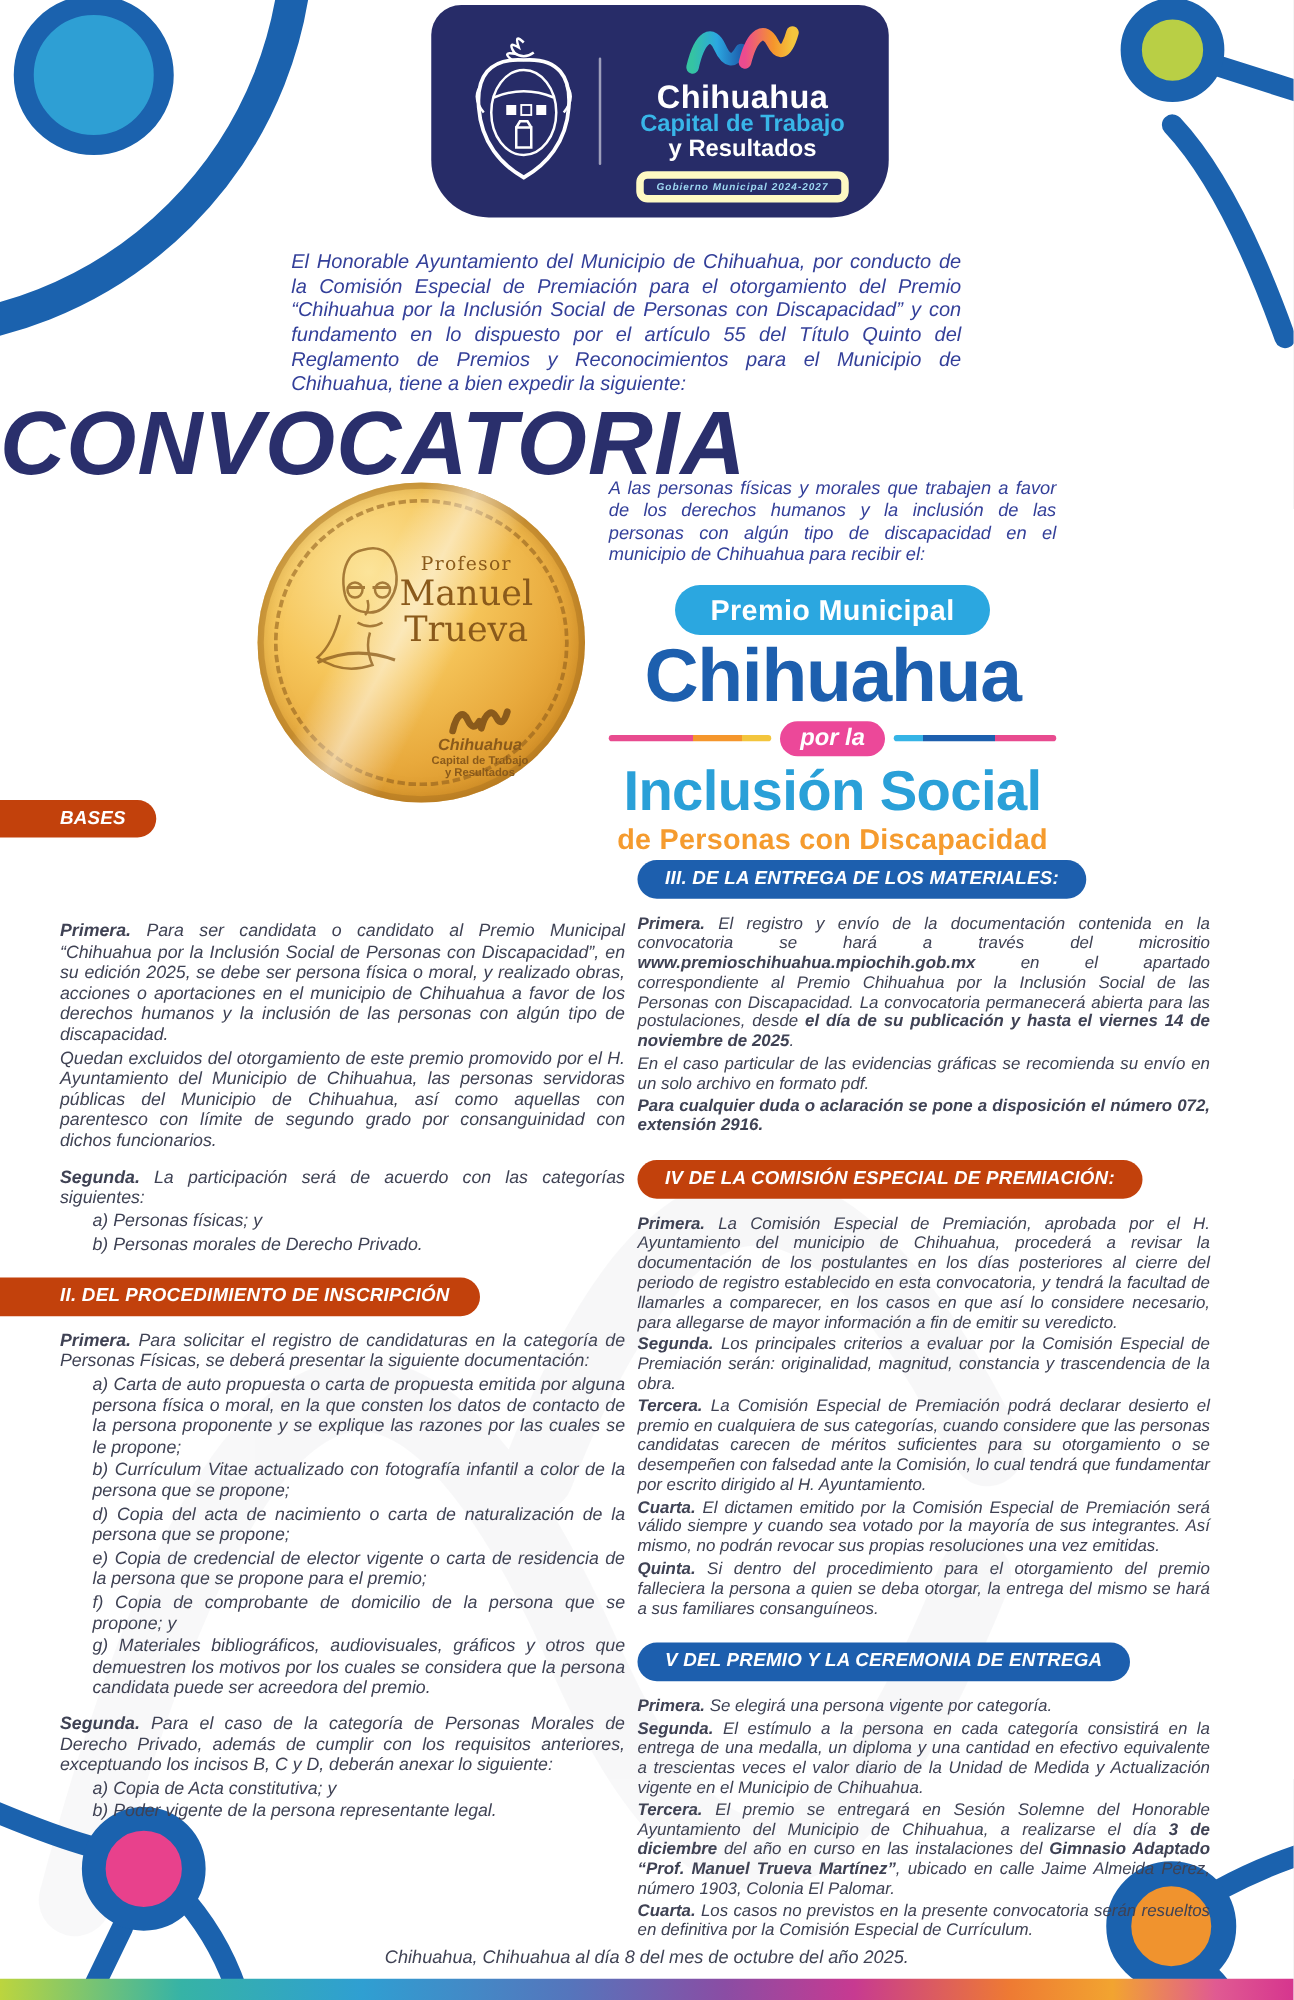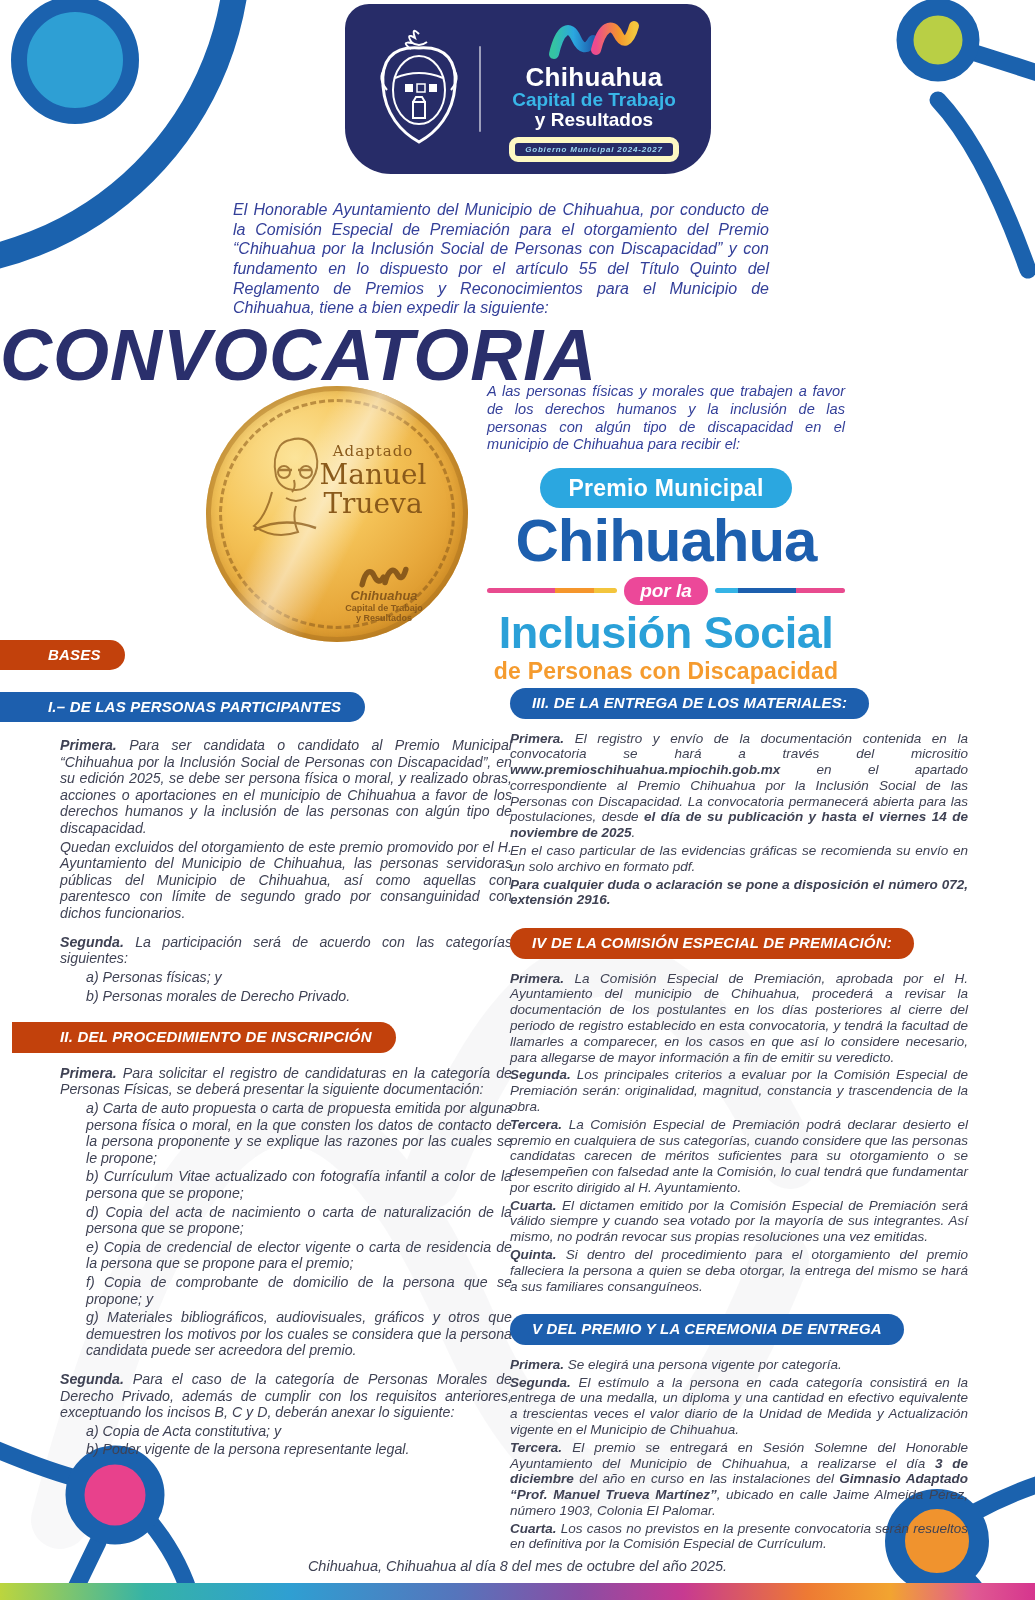--- a/index.html
+++ b/index.html
@@ -66,21 +66,21 @@
       color:#fff;font-size:15px;font-weight:800;font-style:italic;letter-spacing:.2px;}
   .pill-right{display:inline-block;border-radius:17px;padding:6px 22px 7px 22px;
       color:#fff;font-size:15px;font-weight:800;font-style:italic;letter-spacing:.2px;}
   .pink{background:#c2410c;}
   .blue{background:#1d5fae;}
   .bases-pill{position:absolute;left:0;top:640px;}
   .sec1-pill{position:absolute;left:0;top:692px;}
 
   
   .col{position:absolute;color:#3f4254;font-style:italic;}
-  .col-left{left:12px;top:737px;width:500px;font-size:14.2px;line-height:1.17;}
+  .col-left{left:0;top:737px;width:500px;font-size:14.2px;line-height:1.17;}
   .col-right{left:510px;top:688px;width:458px;font-size:13.5px;line-height:1.17;}
   .col p{margin:0 0 2px 48px;text-align:justify;}
   .col-right p{margin-left:0;}
   .col p.li{margin-left:74px;}
   .col p.sp{margin-top:12px;}
   .lead{font-weight:bold;}
   .b{font-weight:bold;}
   .col .pill-left{margin:16px 0 12px 0;}
   .col-right .pill-right{margin:0 0 12px 0;}
   .col-right .pill-gap{margin-top:18px;}
@@ -177,21 +177,21 @@
       <svg class="medal-portrait" width="110" height="150" viewBox="0 0 110 150" fill="none" stroke="#8a5a1b" stroke-width="2" opacity="0.8">
         <path d="M58,18 q20,-6 26,14 q4,14 -4,26 q-6,10 -16,10 q-16,0 -20,-14 q-4,-18 4,-30 q4,-5 10,-6 Z"></path>
         <path d="M46,48 h14 m6,0 h14" stroke-width="2.5"></path>
         <circle cx="52" cy="50" r="6"></circle>
           <circle cx="74" cy="50" r="6"></circle>
         <path d="M62,58 q2,8 -2,12 M54,76 q10,6 20,0"></path>
         <path d="M40,70 q-6,24 -18,34 q20,14 44,6 q-6,-14 -2,-26"></path>
         <path d="M22,108 q30,-14 62,-2" stroke-width="2.5"></path>
       </svg>
       <div class="medal-name">
-        <div class="l1">Adaptado</div>
+        <div class="l1">Profesor</div>
         <div class="l2">Manuel</div>
         <div class="l3">Trueva</div>
       </div>
       <div class="medal-logo">
         <svg width="56" height="24" viewBox="0 0 96 44" style="margin:0 auto" fill="none" stroke="#8a5a1b" stroke-linecap="round" stroke-width="10">
           <path d="M8,38 C14,12 24,8 30,22 C35,33 41,35 47,24"></path>
           <path d="M50,34 C56,10 66,6 72,18 C77,28 83,28 88,10"></path>
         </svg>
         <div class="m1">Chihuahua</div>
         <div class="m2">Capital de Trabajo</div>
@@ -206,21 +206,20 @@
       <div class="porla-row">
         <div class="porla-line left"></div>
         <div class="porla-pill">por la</div>
         <div class="porla-line right"></div>
       </div>
       <div class="incl">Inclusión Social</div>
       <div class="incl2">de Personas con Discapacidad</div>
     </div>
 
     <div class="pill-left pink bases-pill">BASES</div>
-    <div class="pill-left blue sec1-pill">I.– DE LAS PERSONAS PARTICIPANTES</div>
 
     <div class="col col-left">
       <p><span class="lead">Primera.</span><span> Para ser candidata o candidato al Premio Municipal “Chihuahua por la Inclusión Social de Personas con Discapacidad”, en su edición 2025, se debe ser persona física o moral, y realizado obras, acciones o aportaciones en el municipio de Chihuahua a favor de los derechos humanos y la inclusión de las personas con algún tipo de discapacidad.</span></p>
       <p><span>Quedan excluidos del otorgamiento de este premio promovido por el H. Ayuntamiento del Municipio de Chihuahua, las personas servidoras públicas del Municipio de Chihuahua, así como aquellas con parentesco con límite de segundo grado por consanguinidad con dichos funcionarios.</span></p>
       <p class="sp"><span class="lead">Segunda.</span><span>  La participación será de acuerdo con las categorías siguientes:</span></p>
       <p class="li">a)  Personas físicas; y</p>
       <p class="li">b)  Personas morales de Derecho Privado.</p>
 
       <div class="pill-left pink">II. DEL PROCEDIMIENTO DE INSCRIPCIÓN</div>
 

